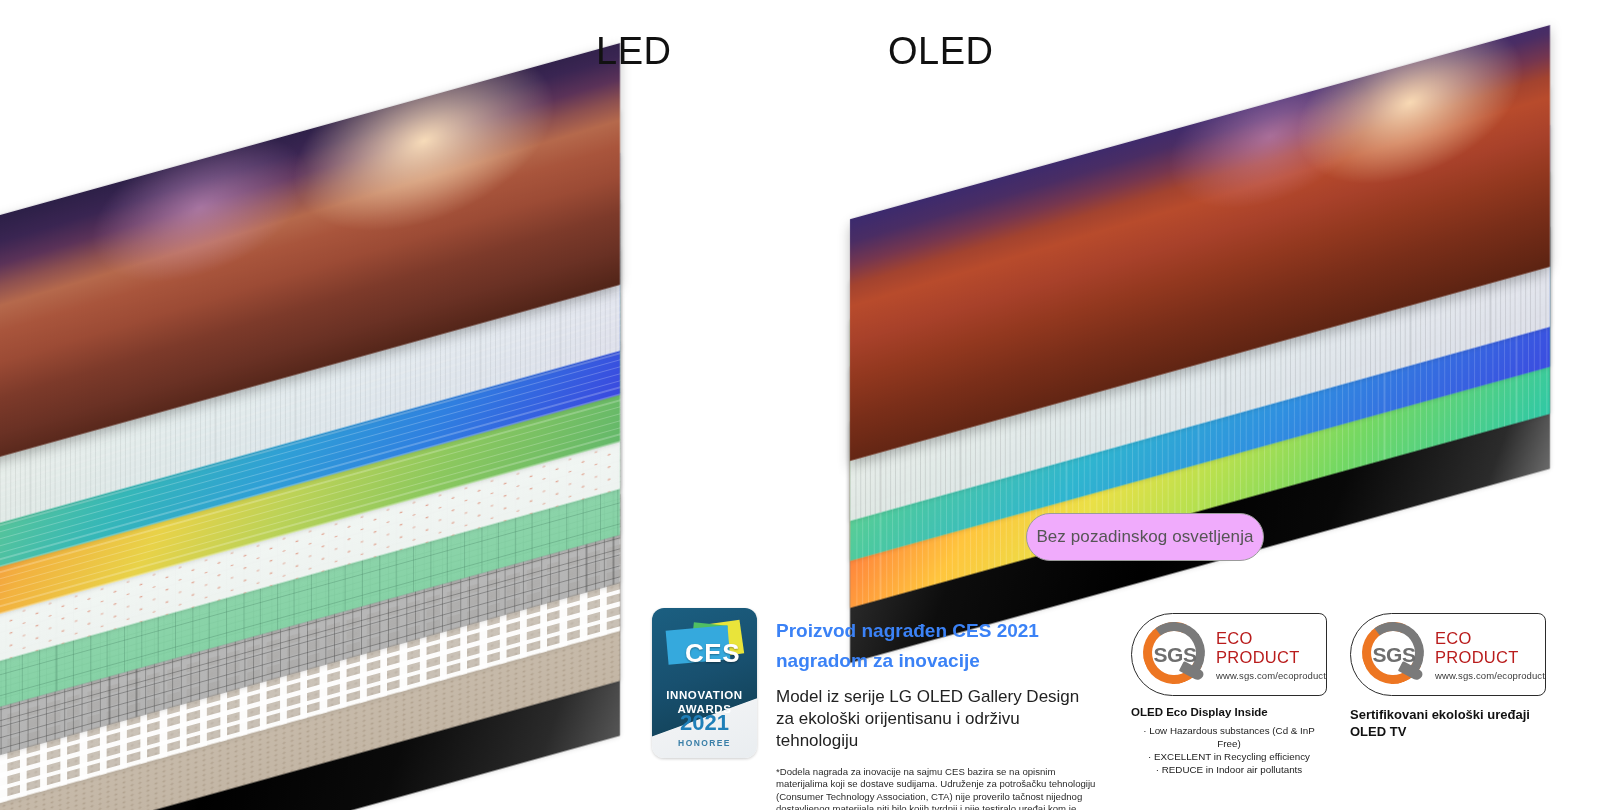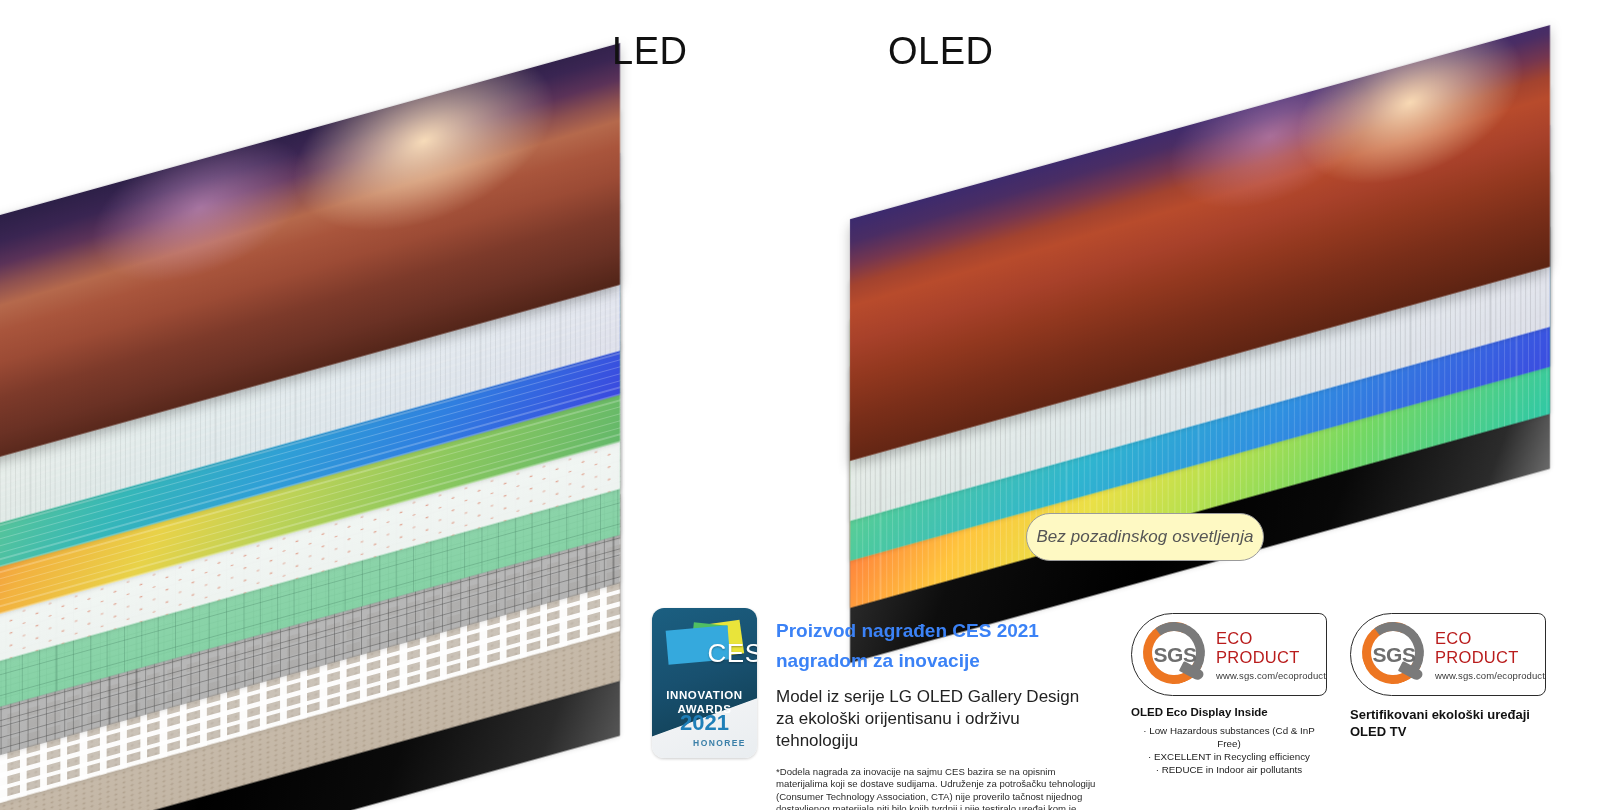--- a/index.html
+++ b/index.html
@@ -13,21 +13,21 @@
 
   
   .panel-title {
     position: absolute;
     font-size: 38px;
     color: #111111;
     font-weight: 400;
     letter-spacing: 0.5px;
     font-family: "Liberation Sans", sans-serif;
   }
-  #led-title  { left: 612px;  top: 30px; }
+  #led-title  { left: 596px;  top: 30px; }
   #oled-title { left: 888px;  top: 30px; }
 
   
   .stack { position: absolute; }
   .layer {
     position: absolute;
     width: 700px; height: 390px;
     transform-origin: 50% 50%;
     
     transform: rotateX(0deg) skewY(-15.5deg) skewX(0deg) scaleY(0.62);
@@ -121,50 +121,50 @@
       repeating-linear-gradient(90deg, rgba(255,255,255,.16) 0 1px, rgba(255,255,255,0) 1px 6px),
       linear-gradient(118deg, #8ee06f 0%, #4cc9a0 24%, #2fb5cf 46%, #2f8fe0 68%, #3b4ce0 100%);
   }
 
   
   #backlight-pill {
     position: absolute; left: 1026px; top: 513px;
     width: 238px; height: 48px;
     border: 1px solid #9b9b9b; border-radius: 26px;
     display: flex; align-items: center; justify-content: center;
-    background: #fef9c3;
-    font-size: 17px; color: #555; letter-spacing: .1px; font-style: italic;
+    background: #f0abfc;
+    font-size: 17px; color: #555; letter-spacing: .1px;
   }
 
   
   #award-block { position:absolute; left: 652px; top: 608px; width: 440px; height: 180px; }
   #ces-badge {
     position:absolute; left:0; top:0; width:105px; height:150px;
     border-radius: 12px; overflow:hidden;
     background: linear-gradient(160deg,#1b5f81 0%, #18506f 45%, #14465f 68%, #f0f2f4 68.5%, #e9edf0 100%);
     box-shadow: 0 1px 3px rgba(0,0,0,.2);
     display:flex; flex-direction:column; align-items:center;
   }
   #ces-badge .ces-marks { position:relative; width:86px; height:62px; margin-top:12px; }
   #ces-badge .ces-word {
-    position:absolute; left:15px; top:18px; width:86px; text-align:right;
-    color:#fff; font-weight:normal; font-size:26px; letter-spacing:.5px; z-index:4;
+    position:absolute; left:8px; top:18px; width:86px; text-align:center;
+    color:#fff; font-weight:bold; font-size:26px; letter-spacing:.5px; z-index:4;
     text-shadow:0 1px 2px rgba(0,0,0,.35);
   }
   .ces-shape { position:absolute; }
   #ces-badge .ces-lines {
     margin-top:6px; text-align:center; color:#ffffff;
     font-size:11.5px; font-weight:bold; line-height:14px; letter-spacing:.6px;
   }
   #ces-badge .ces-year {
     position:absolute; left:0; bottom:22px; width:105px; text-align:center;
     color:#1f7fb8; font-size:22px; font-weight:bold;
   }
   #ces-badge .ces-honoree {
-    position:absolute; left:15px; bottom:10px; width:105px; text-align:center;
+    position:absolute; left:0; bottom:10px; width:105px; text-align:center;
     color:#3a7fa8; font-size:8.5px; font-weight:bold; letter-spacing:1.4px;
   }
 
   #award-text { position:absolute; left:124px; top:8px; width:320px; }
   #award-heading { font-size:19px; line-height:30px; font-weight:bold; color:#3b82f6; }
   #award-sub { margin-top:10px; font-size:17px; line-height:22px; color:#222; font-weight:400; }
   #award-foot { margin-top:14px; font-size:9.6px; line-height:12.4px; color:#2b2b2b; }
 
   
   .sgs-block { position:absolute; }

